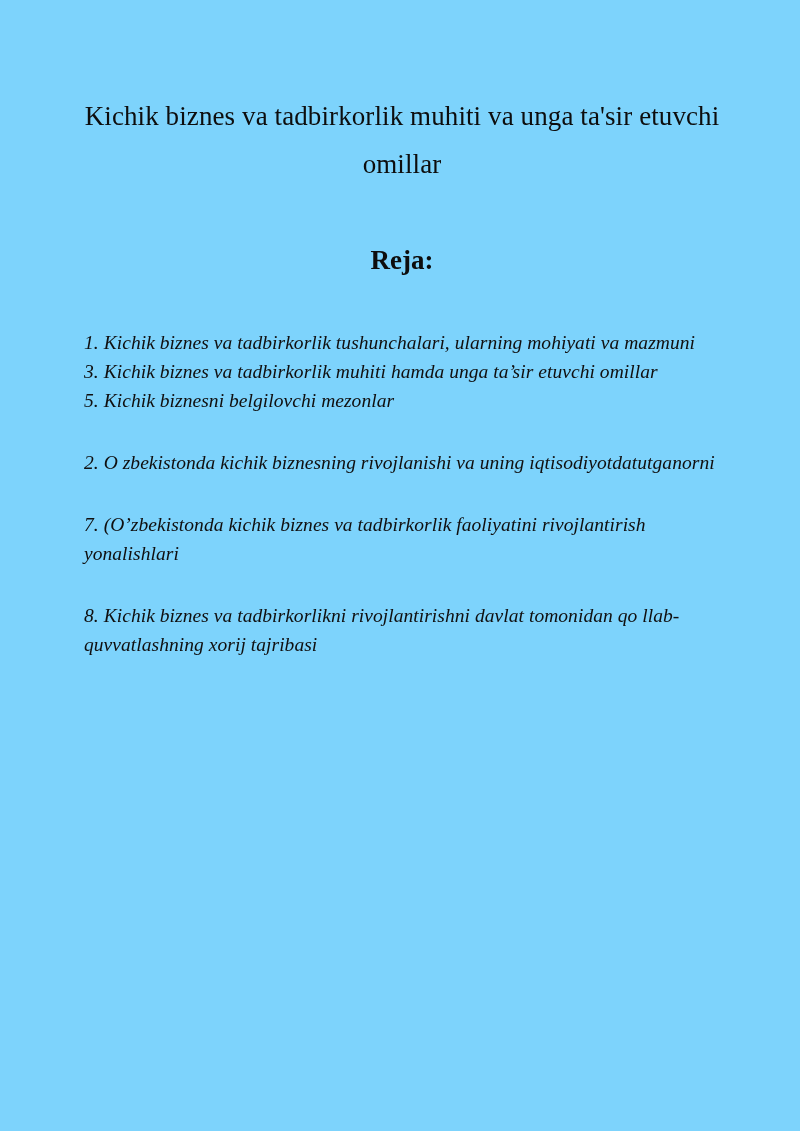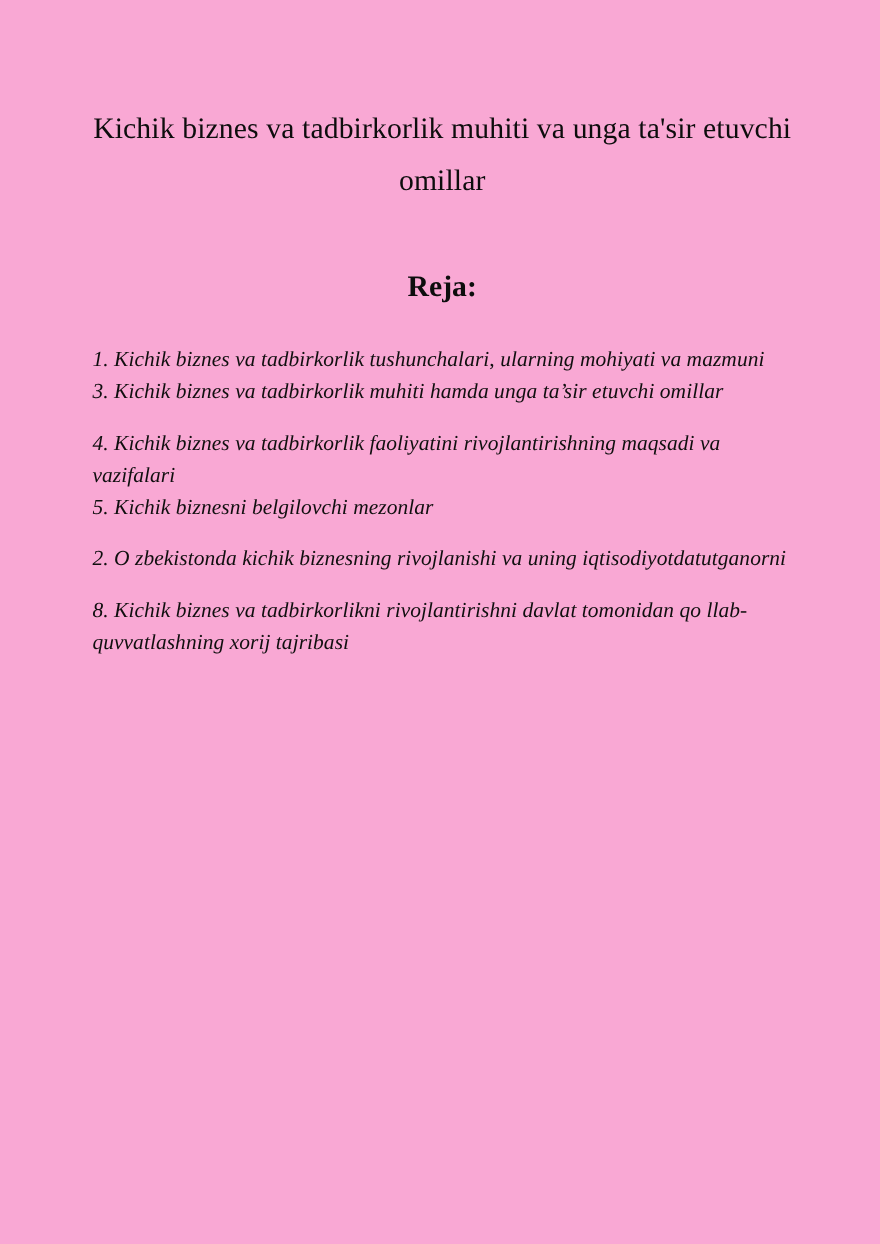--- a/index.html
+++ b/index.html
@@ -12,21 +12,21 @@
     height: 1131px;
     position: relative;
     font-family: "Liberation Serif", "DejaVu Serif", serif;
     color: #100f0f;
     overflow: hidden;
   }
 
   .page {
     position: absolute;
     inset: 0;
-    background: #f9a8d4;
+    background: #7dd3fc;
   }
 
   .content {
     position: absolute;
     left: 84px;
     top: 0;
     width: 636px;
   }
 
   .doc-title {
@@ -68,39 +68,39 @@
     font-size: 19.5px;
     line-height: 29px;
     color: #100f0f;
     text-align: left;
     margin: 0;
     letter-spacing: 0.05px;
   }
 
   
   .gap-before {
-    margin-top: 18px;
+    margin-top: 33px;
   }
   .gap-none {
     margin-top: 0px;
   }
 </style>
 </head>
 <body>
 
 <div class="page">
   <div class="content">
 
     <h1 class="doc-title">Kichik biznes va tadbirkorlik muhiti va unga ta'sir etuvchi omillar</h1>
 
     <h2 class="reja-heading">Reja:</h2>
 
     <ul class="plan-list">
         <li class="plan-item gap-before">1. Kichik biznes va tadbirkorlik tushunchalari, ularning mohiyati va mazmuni</li>
         <li class="plan-item gap-none">3. Kichik biznes va tadbirkorlik muhiti hamda unga ta’sir etuvchi omillar</li>
-        <li class="plan-item gap-before">4. Kichik biznes va tadbirkorlik faoliyatini rivojlantirishning maqsadi va vazifalari</li>
         <li class="plan-item gap-none">5. Kichik biznesni belgilovchi mezonlar</li>
         <li class="plan-item gap-before">2. O zbekistonda kichik biznesning rivojlanishi va uning iqtisodiyotdatutganorni</li>
+        <li class="plan-item gap-before">7. (O’zbekistonda kichik biznes va tadbirkorlik faoliyatini rivojlantirish yonalishlari</li>
         <li class="plan-item gap-before">8. Kichik biznes va tadbirkorlikni rivojlantirishni davlat tomonidan qo llab-quvvatlashning xorij tajribasi</li>
       </ul>
 
   </div>
 </div>
 
 </body></html>

